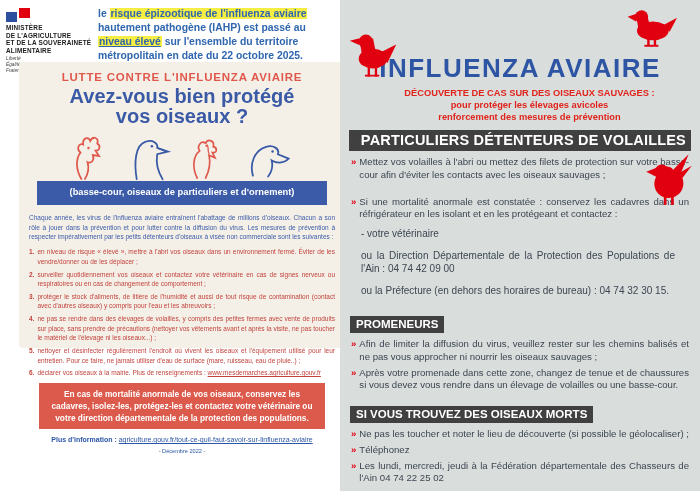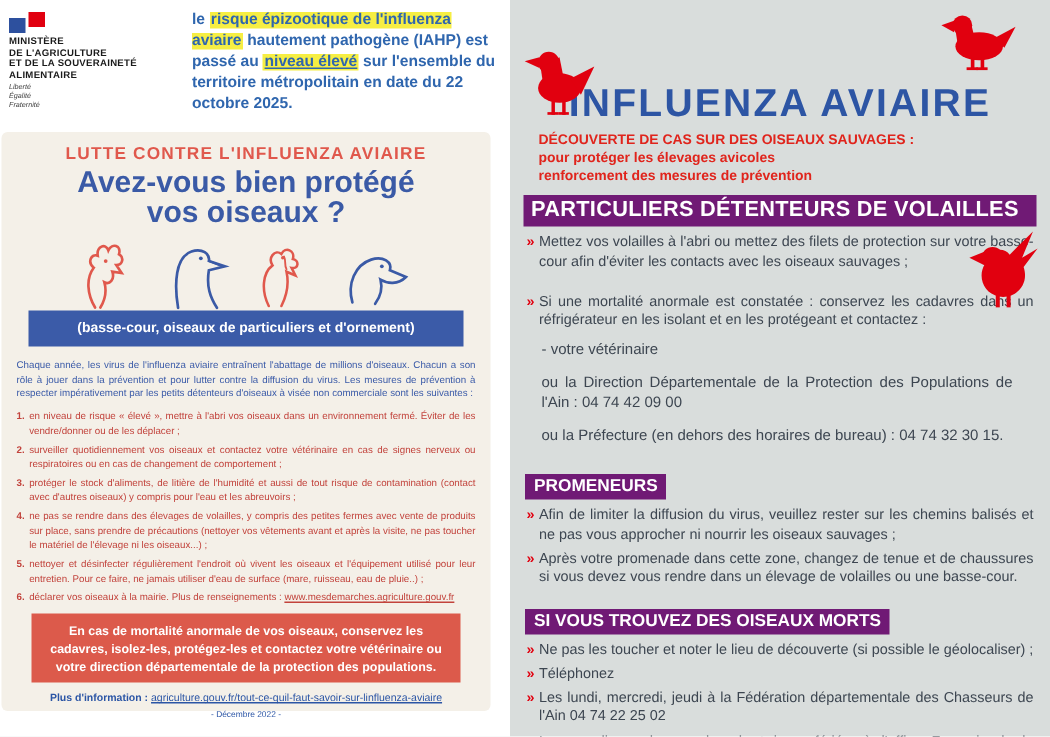--- a/index.html
+++ b/index.html
@@ -2,34 +2,34 @@
 <html><head>
 <meta charset="utf-8">
 <style>
   * { margin:0; padding:0; box-sizing:border-box; }
   html,body { width:700px; height:491px; overflow:hidden; background:#fff;
               font-family:"Liberation Sans", sans-serif; }
   .page { display:flex; width:700px; height:491px; }
 
   
   .left { width:340px; height:491px; background:#ffffff; position:relative; }
-  .l-header { display:flex; padding:5px 5px 18px 6px; height:88px;gap:30px; }
+  .l-header { display:flex; padding:5px 5px 18px 6px; height:62px; }
   .gov-logo { width:92px; flex:0 0 92px; padding-top:3px; }
   .flag { display:flex; width:24px; height:14px; margin-bottom:2px; }
   .flag .fb { width:11px; height:10px; background:#2d509e; margin-top:4px; }
   .flag .fw { width:2px; }
   .flag .fr { width:11px; height:10px; background:#e1000f; }
   .gov-name { font-size:6.4px; font-weight:800; color:#1a1a1a; line-height:1.18; letter-spacing:.2px; }
   .gov-motto { margin-top:2px; font-size:4.8px; font-style:italic; color:#444; line-height:1.2; }
   .intro { flex:1; color:#2f66ae; font-size:10.4px; line-height:14px; font-weight:600; padding-top:2px; }
   .intro mark { background:#f6ee43; color:#2f66ae; font-weight:800; padding:0 1px; }
   .intro mark.u { text-decoration:underline; }
   .intro b { font-weight:800; }
 
-  .poster { margin:0 1px; width:326px; height:386px; background:#f4f0e8;
+  .poster { margin:0 19px; width:326px; height:286px; background:#f4f0e8;
             border-radius:4px; padding:9px 10px 0; position:relative; }
   .kicker { text-align:center; color:#e0584c; font-size:11.5px; font-weight:700;
             letter-spacing:.8px; }
   .p-title { text-align:center; color:#3a5aa6; font-size:20px; font-weight:800;
              line-height:1.02; margin-top:3px; }
   .birds { display:flex; justify-content:center; align-items:flex-end; gap:12px;
            height:52px; margin-top:2px; }
   .birds svg { display:block; }
   .msg-box { background:#3b5ba8; color:#fff; font-weight:700; font-size:9.3px;
              text-align:center; line-height:1.5; padding:5px 8px; margin:0 8px; }
@@ -47,23 +47,23 @@
   .moreinfo a { color:#2b55a5; text-decoration:underline; }
   .pdate { text-align:center; font-size:5.6px; color:#2b55a5; margin-top:5px; }
 
   
   .right { width:360px; height:491px; background:#d9dddc; position:relative; }
   .gull-pos { position:absolute; left:8px; top:26px; }
   .duck-pos { position:absolute; right:22px; top:6px; }
   .hen-pos  { position:absolute; right:5px; top:146px; z-index:3; }
   .r-title { margin-top:53px; text-align:center; color:#2d55a4; font-size:26px;
              font-weight:800; letter-spacing:1.5px; }
-  .r-sub { text-align:left; color:#e0241c; font-weight:800; font-size:9.3px;
+  .r-sub { text-align:center; color:#e0241c; font-weight:800; font-size:9.3px;
            line-height:1.3; margin-top:3px;padding-left:19px; }
-  .bar { background:#701a75; color:#fff; font-weight:800; }
+  .bar { background:#404040; color:#fff; font-weight:800;text-align:right; }
   .bar-main { font-size:14.5px; margin:7px 9px 5px; padding:2px 5px 3px; letter-spacing:.2px; }
   .bar-sub { display:inline-block; font-size:11.5px; margin:10px 0 5px 10px; padding:2px 6px 3px; }
   .bullets { margin:0 11px; color:#3d4651; font-size:9.6px; line-height:1.28; }
   .bullet { display:flex; gap:3px; margin-bottom:4px; }
   .bullet .bmark { color:#e1000f; font-weight:800; flex:0 0 auto; }
   .bullet .btx { text-align:justify; }
   .bullet.sp { margin-bottom:15px; }
   .sublines { margin:8px 25px 2px 21px; color:#3d4651; font-size:10px; line-height:1.28; }
   .subline { margin-bottom:9px; text-align:justify; }
 </style>

